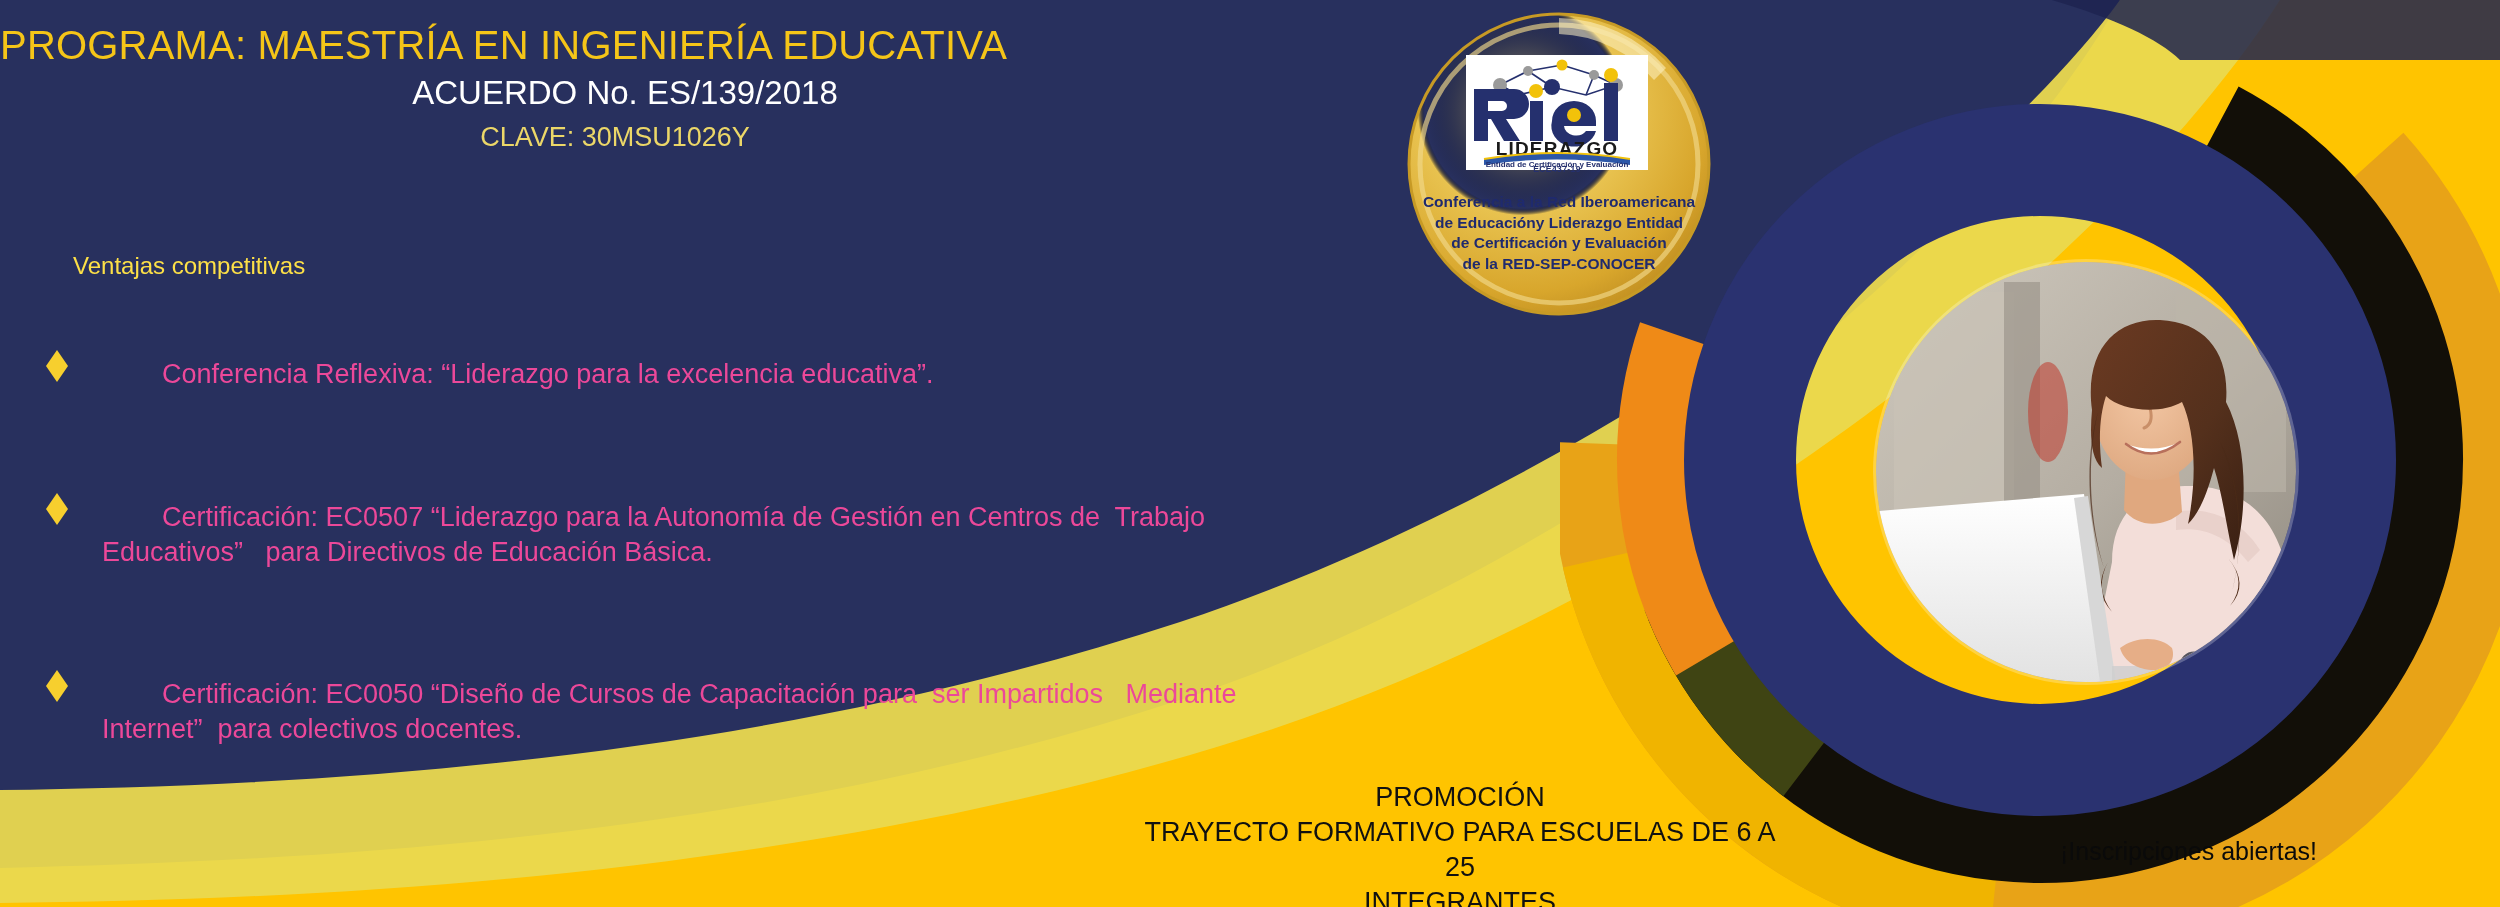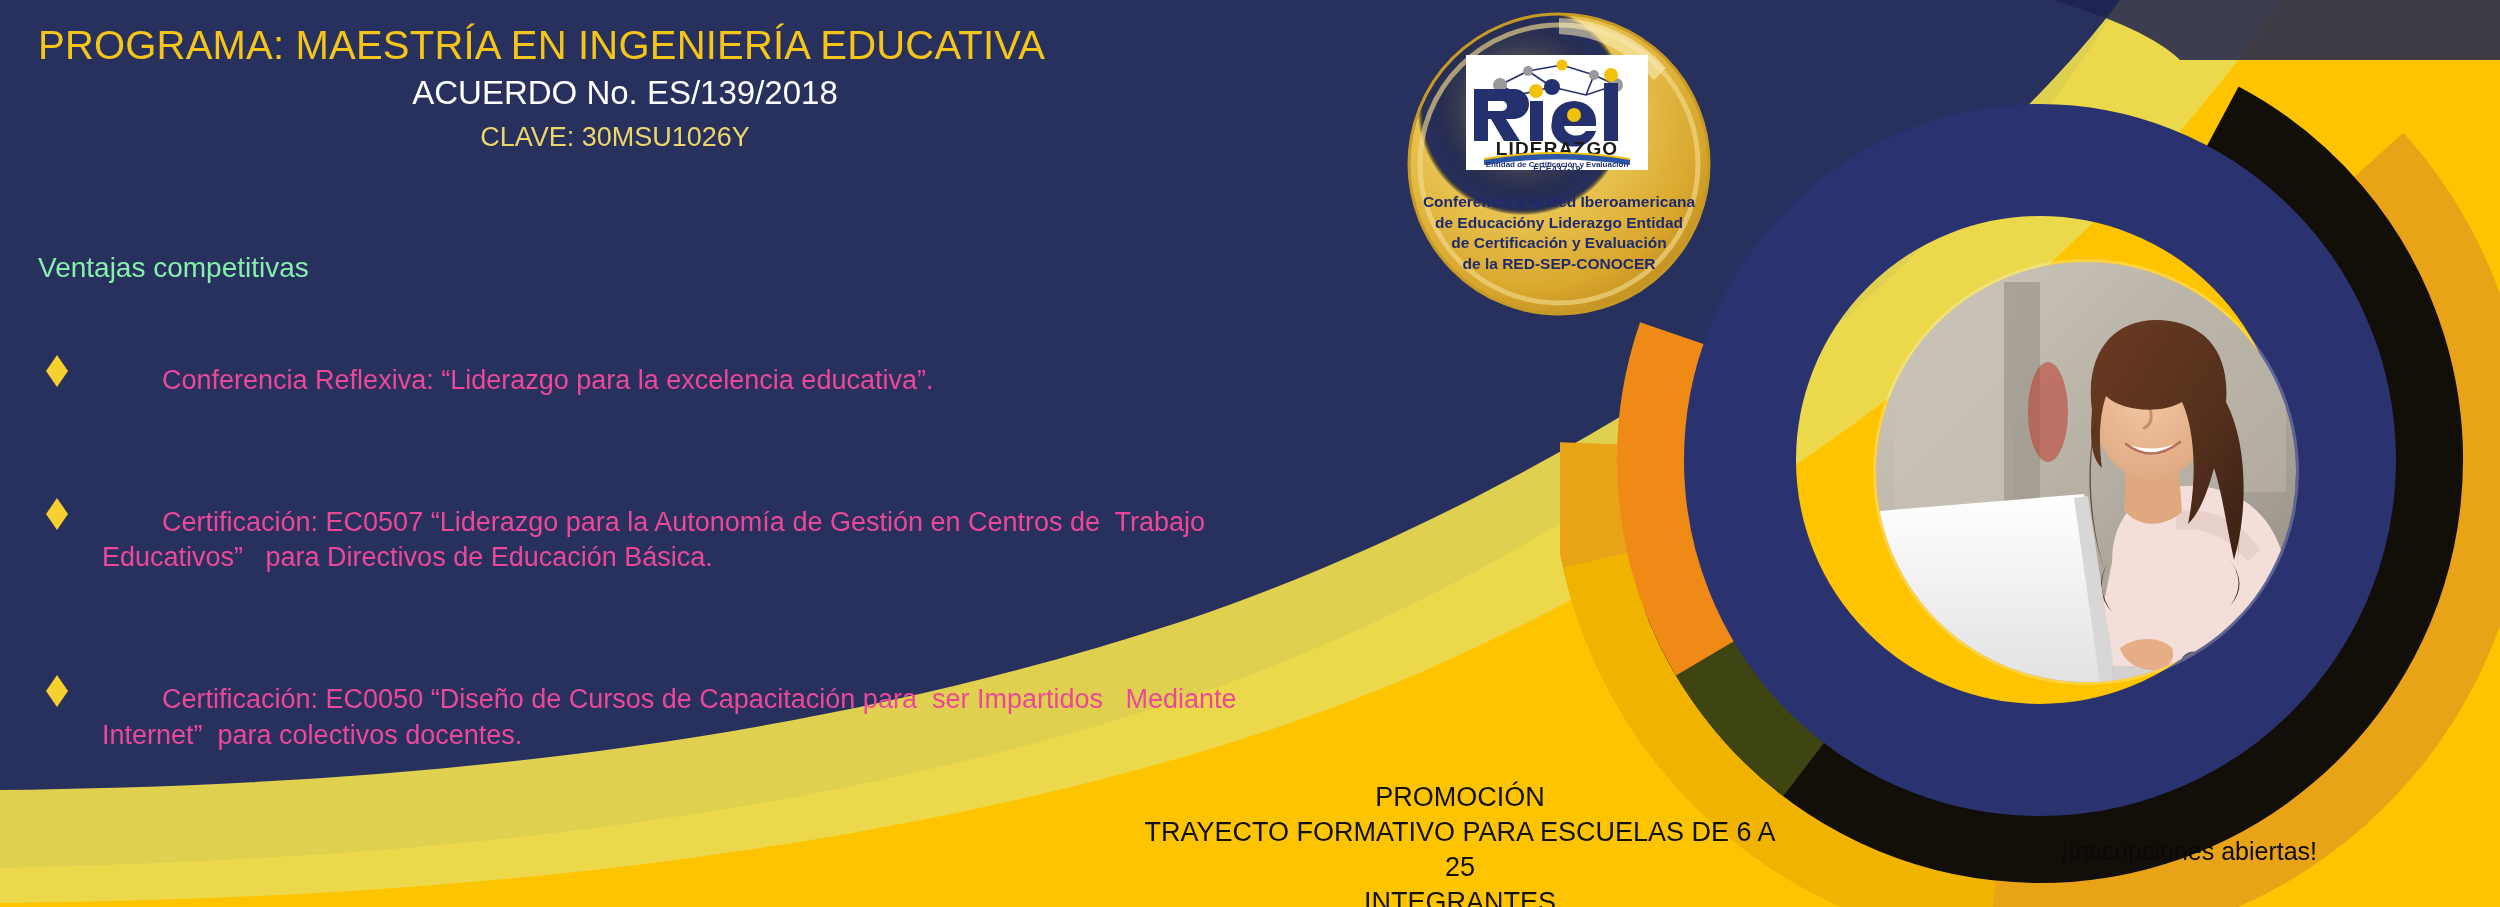--- a/index.html
+++ b/index.html
@@ -21,34 +21,34 @@
     position:absolute;left:1876px;top:262px;width:420px;height:420px;
     border-radius:50%;overflow:hidden;
     box-shadow:0 0 0 3px rgba(255,255,255,.25);
   }
   .photo-svg{width:100%;height:100%;display:block;}
 
   
   .hdr{position:absolute;left:0;top:22px;width:1420px;}
   .hdr-line1{
     color:#f5c518;font-size:40px;letter-spacing:.2px;
-    padding-left:38px;white-space:nowrap;line-height:1.18;
+    white-space:nowrap;line-height:1.18;
   }
   .hdr-line2{
     color:#ffffff;font-size:33px;text-align:center;
     padding-right:170px;line-height:1.45;white-space:nowrap;
   }
   .hdr-line3{
     color:#ecd768;font-size:27px;text-align:center;
     padding-right:200px;line-height:1.5;white-space:nowrap;margin-left:10px;
   }
 
   
   .adv{position:absolute;left:38px;top:250px;width:1560px;}
-  .adv-title{color:#86efac;font-size:28px;line-height:1.3;margin-bottom:6px;}
+  .adv-title{color:#fde047;font-size:24px;line-height:1.3;margin-bottom:6px;margin-left:35px;}
   .adv-list{list-style:none;margin:0;padding:0;}
   .adv-item{
     position:relative;color:#ec4899;font-size:27px;line-height:1.30;
     padding-left:64px;margin-bottom:2px;white-space:pre-wrap;
   }
   .adv-item .dia{
     position:absolute;left:8px;top:3px;width:22px;height:34px;
     color:#f7cf2e;font-size:30px;line-height:1;
   }
   .adv-item .dia svg{display:block;}

